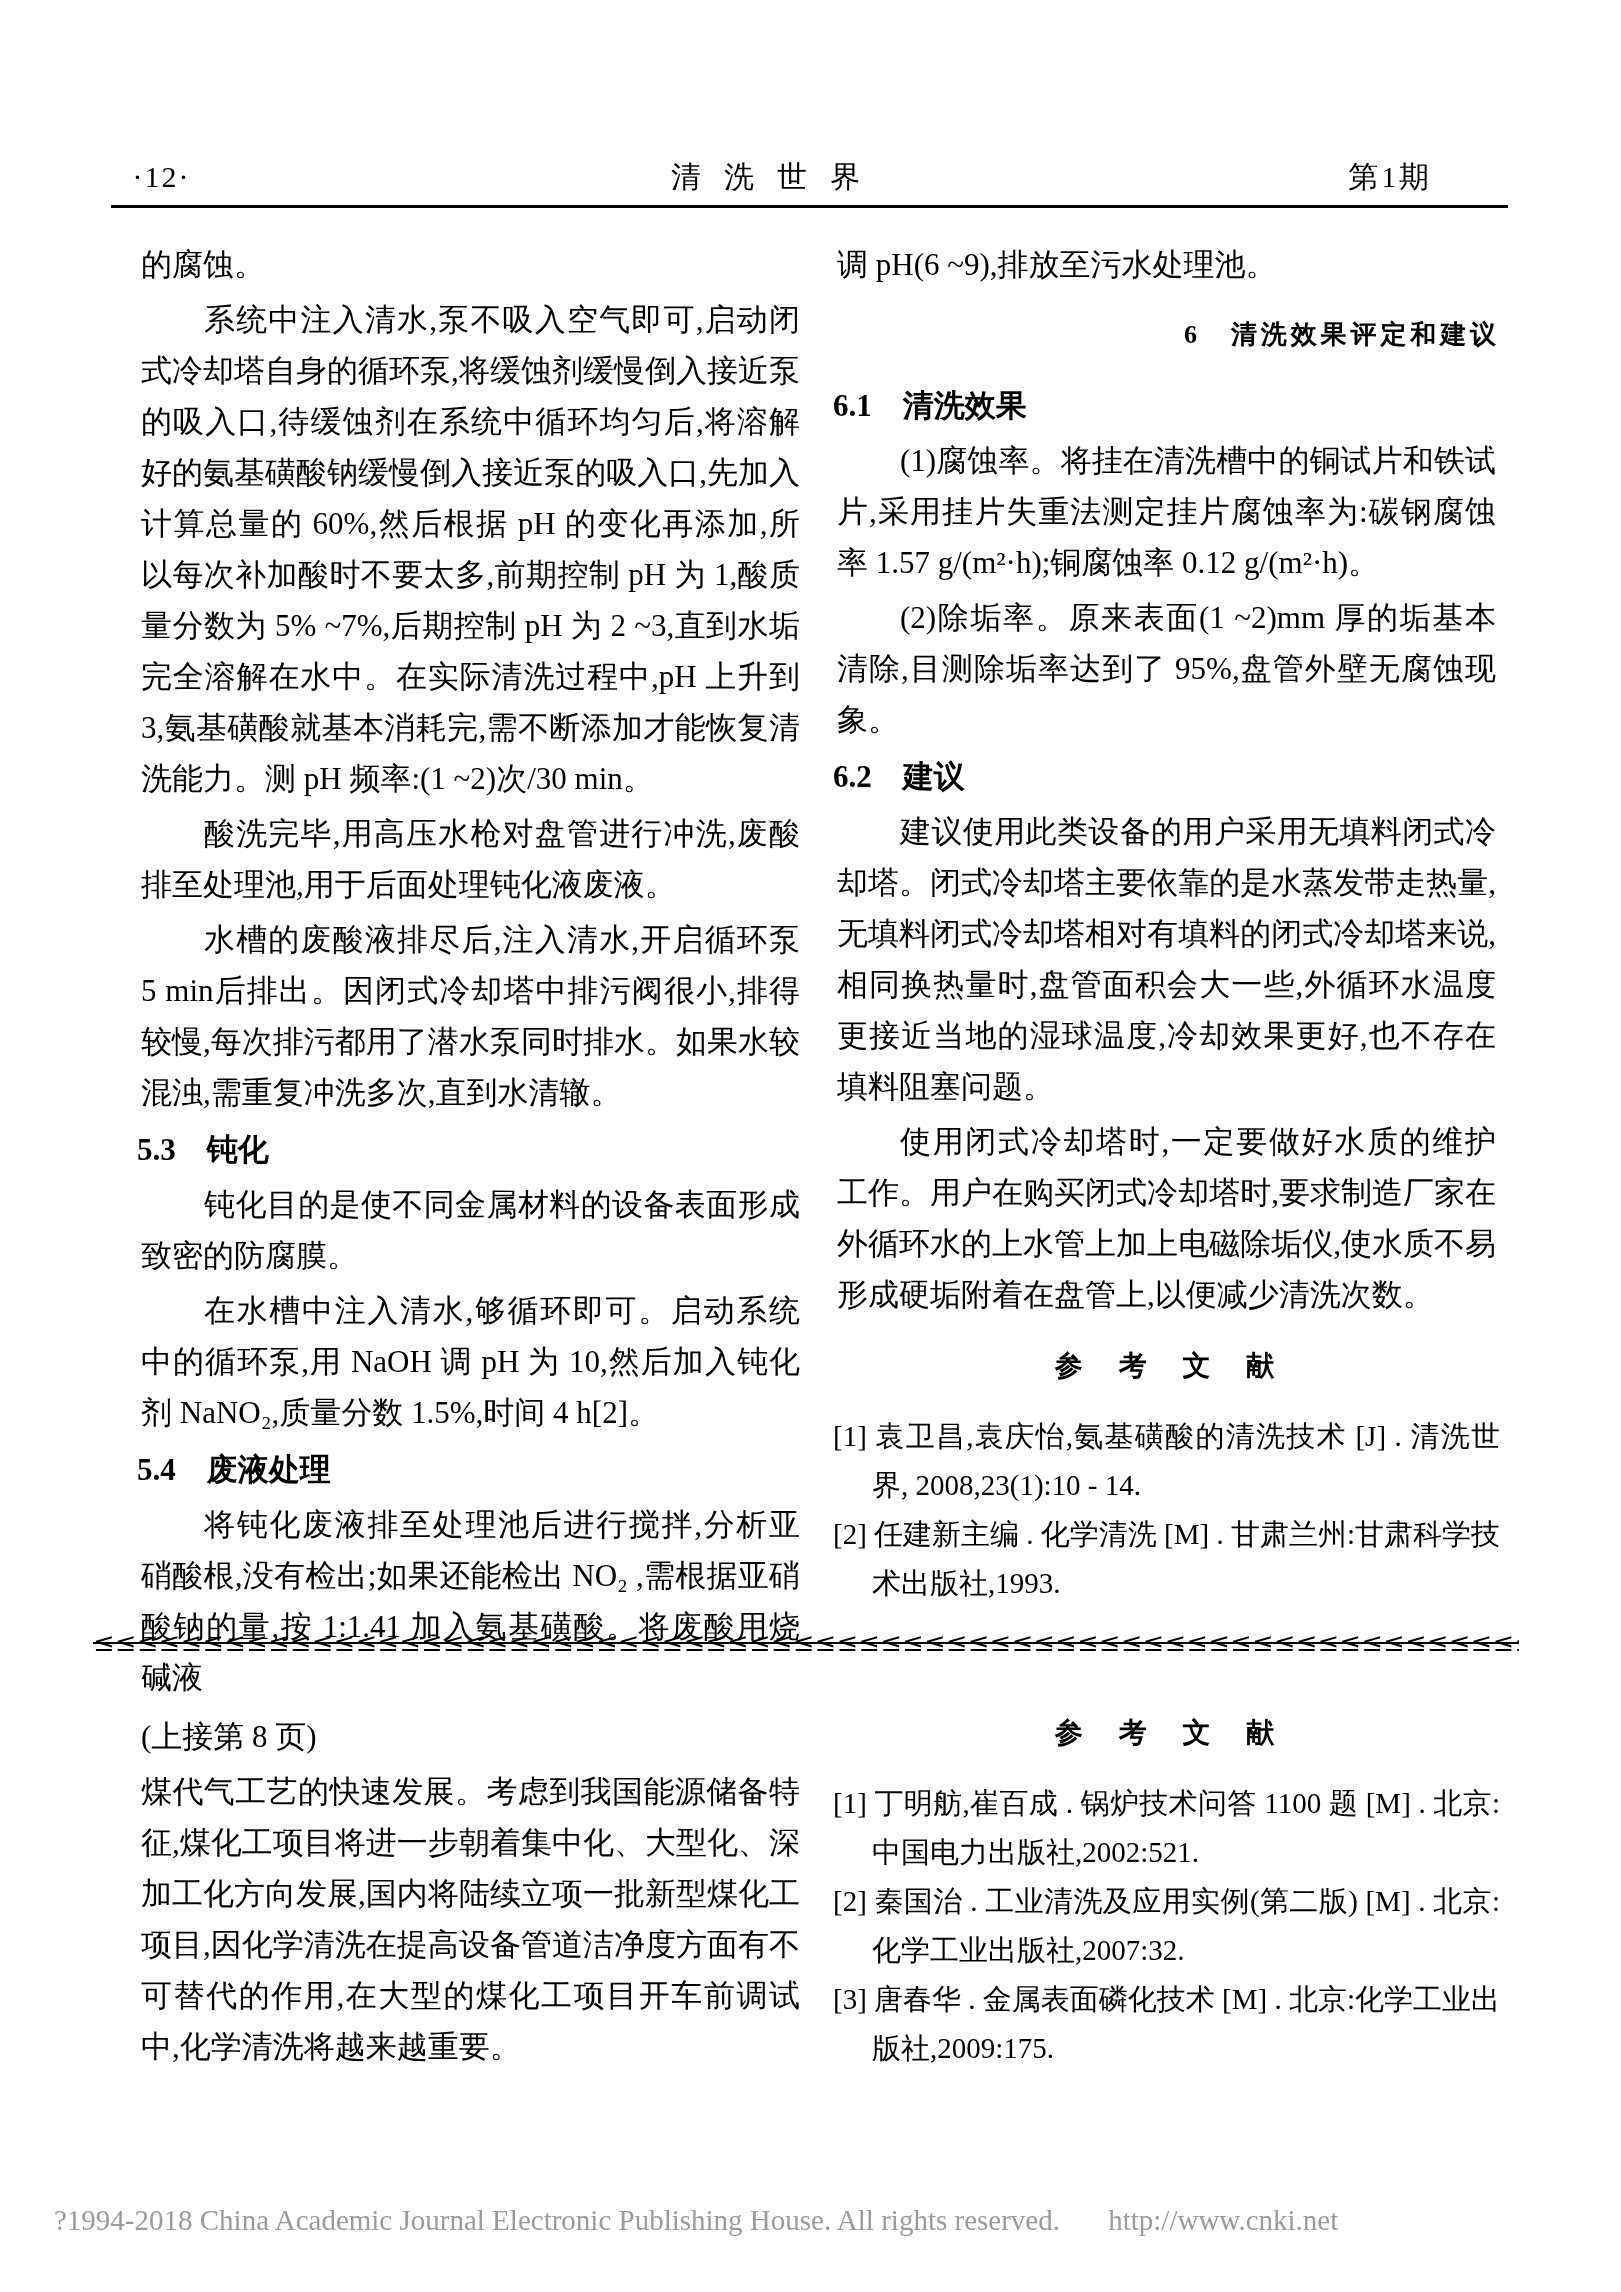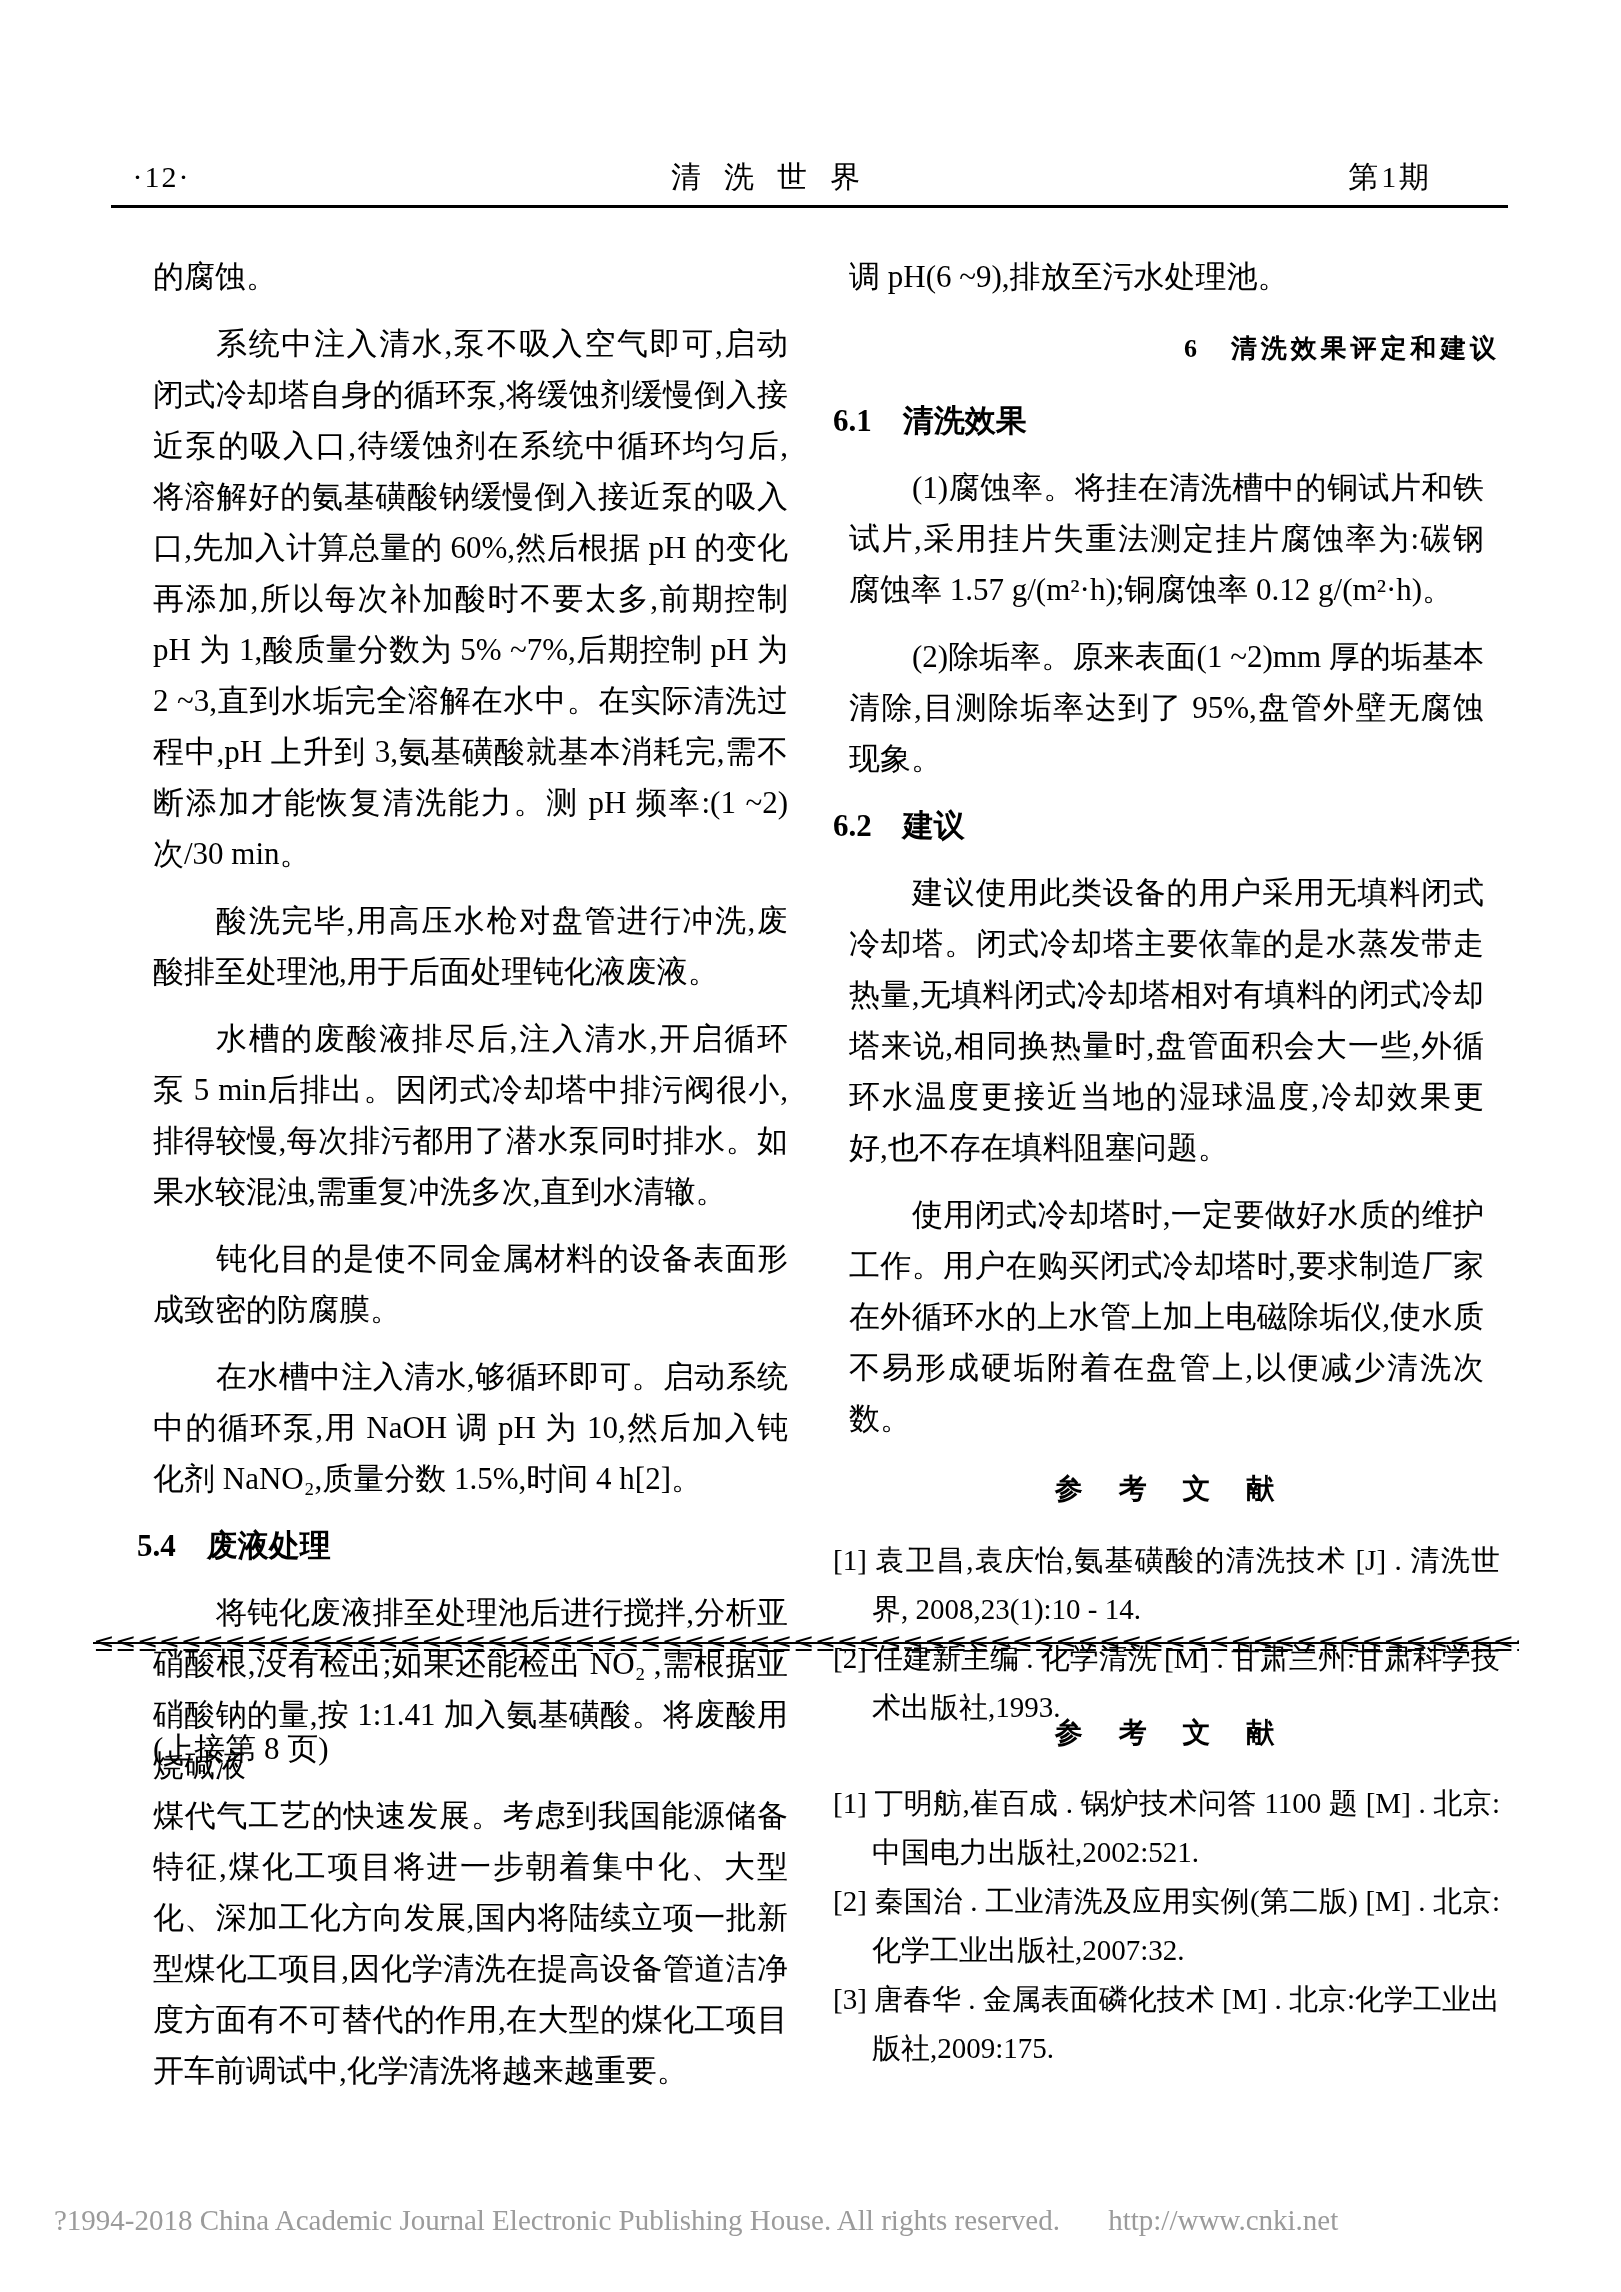--- a/index.html
+++ b/index.html
@@ -29,21 +29,21 @@
   .col{
     position:absolute;width:667px;
     font-size:31px;line-height:51px;
     text-align:justify;
   }
   .col-top-left {left:137px;top:235px;}
   .col-top-right{left:833px;top:235px;}
   .col-bot-left {left:137px;top:1707px;}
   .col-bot-right{left:833px;top:1707px;}
 
-  .body-text{margin:16px;text-align:justify;}
+  .body-text{margin:4px;text-align:justify;}
   .body-text.indent{text-indent:63px;}
 
   .h1{
     font-weight:bold;font-size:26px;line-height:61px;
     letter-spacing:3.9px;margin:13.7px 0 15.7px;text-align:right;text-indent:0;
   }
   .h2{
     font-weight:bold;font-size:31px;line-height:51px;
     margin:5.9px 0 2px;text-align:left;text-indent:0;
   }
@@ -91,20 +91,21 @@
     <span class="journal">清 洗 世 界</span>
     <span class="issue">第1期</span>
   </div>
   <div class="rule"></div>
 
   <div class="col col-top-left">
       <div class="body-text">的腐蚀。</div>
       <div class="body-text indent">系统中注入清水,泵不吸入空气即可,启动闭式冷却塔自身的循环泵,将缓蚀剂缓慢倒入接近泵的吸入口,待缓蚀剂在系统中循环均匀后,将溶解好的氨基磺酸钠缓慢倒入接近泵的吸入口,先加入计算总量的 60%,然后根据 pH 的变化再添加,所以每次补加酸时不要太多,前期控制 pH 为 1,酸质量分数为 5% ~7%,后期控制 pH 为 2 ~3,直到水垢完全溶解在水中。在实际清洗过程中,pH 上升到 3,氨基磺酸就基本消耗完,需不断添加才能恢复清洗能力。测 pH 频率:(1 ~2)次/30 min。</div>
       <div class="body-text indent">酸洗完毕,用高压水枪对盘管进行冲洗,废酸排至处理池,用于后面处理钝化液废液。</div>
       <div class="body-text indent">水槽的废酸液排尽后,注入清水,开启循环泵 5 min后排出。因闭式冷却塔中排污阀很小,排得较慢,每次排污都用了潜水泵同时排水。如果水较混浊,需重复冲洗多次,直到水清辙。</div>
+      <div class="h2">5.3　钝化</div>
       <div class="body-text indent">钝化目的是使不同金属材料的设备表面形成致密的防腐膜。</div>
       <div class="body-text indent">在水槽中注入清水,够循环即可。启动系统中的循环泵,用 NaOH 调 pH 为 10,然后加入钝化剂 NaNO₂,质量分数 1.5%,时间 4 h[2]。</div>
       <div class="h2">5.4　废液处理</div>
       <div class="body-text indent">将钝化废液排至处理池后进行搅拌,分析亚硝酸根,没有检出;如果还能检出 NO₂ ,需根据亚硝酸钠的量,按 1:1.41 加入氨基磺酸。将废酸用烧碱液</div>
     </div>
   <div class="col col-top-right">
       <div class="body-text">调 pH(6 ~9),排放至污水处理池。</div>
       <div class="h1">6　清洗效果评定和建议</div>
       <div class="h2">6.1　清洗效果</div>
       <div class="body-text indent">(1)腐蚀率。将挂在清洗槽中的铜试片和铁试片,采用挂片失重法测定挂片腐蚀率为:碳钢腐蚀率 1.57 g/(m²·h);铜腐蚀率 0.12 g/(m²·h)。</div>

